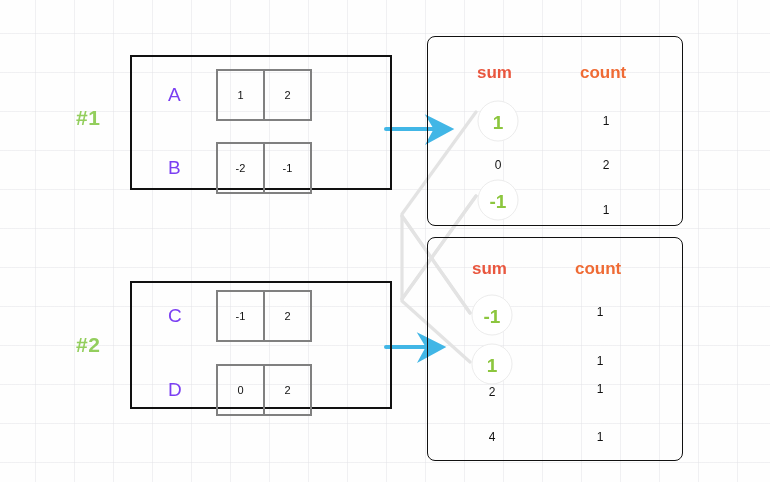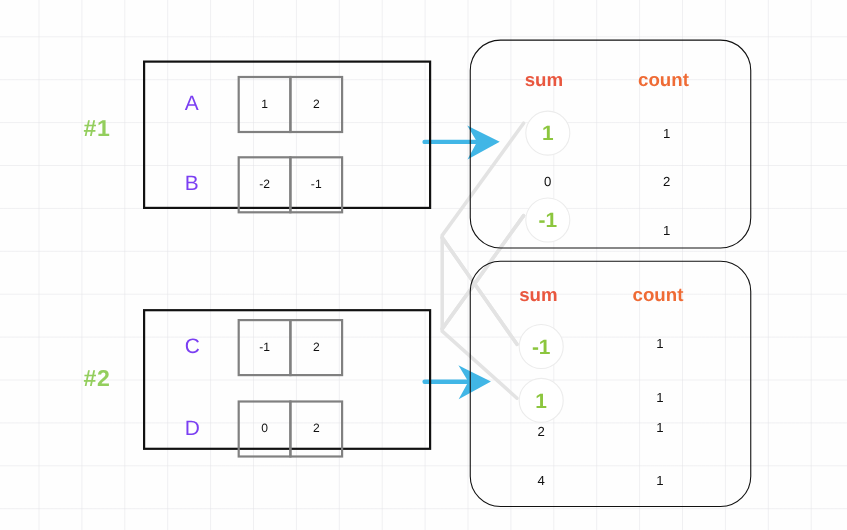--- a/index.html
+++ b/index.html
@@ -66,21 +66,21 @@
     font-size: 21px;
     font-weight: 700;
     letter-spacing: 0.5px;
     font-family: "Liberation Sans", sans-serif;
   }
 
   
   .panel {
     position: absolute;
     border: 1.6px solid #111111;
-    border-radius: 28px;
+    border-radius: 8px;
     box-sizing: border-box;
     background: transparent;
   }
   #panel-1 { left: 427px; top: 36px; width: 256px; height: 190px; }
   #panel-2 { left: 427px; top: 237px; width: 256px; height: 224px; }
 
   .col-head {
     position: absolute;
     font-size: 17px;
     font-weight: 700;

